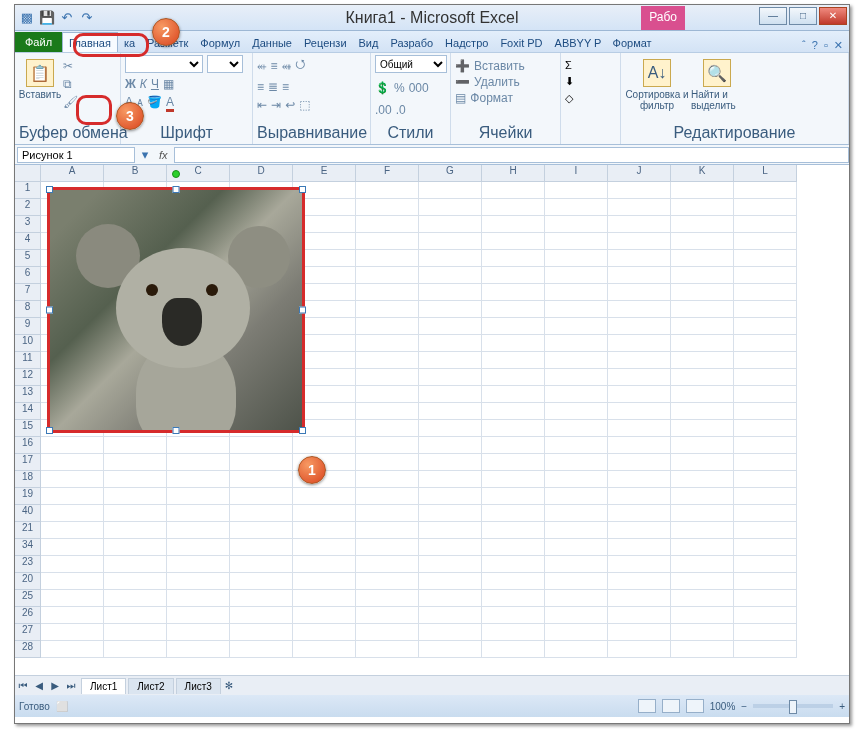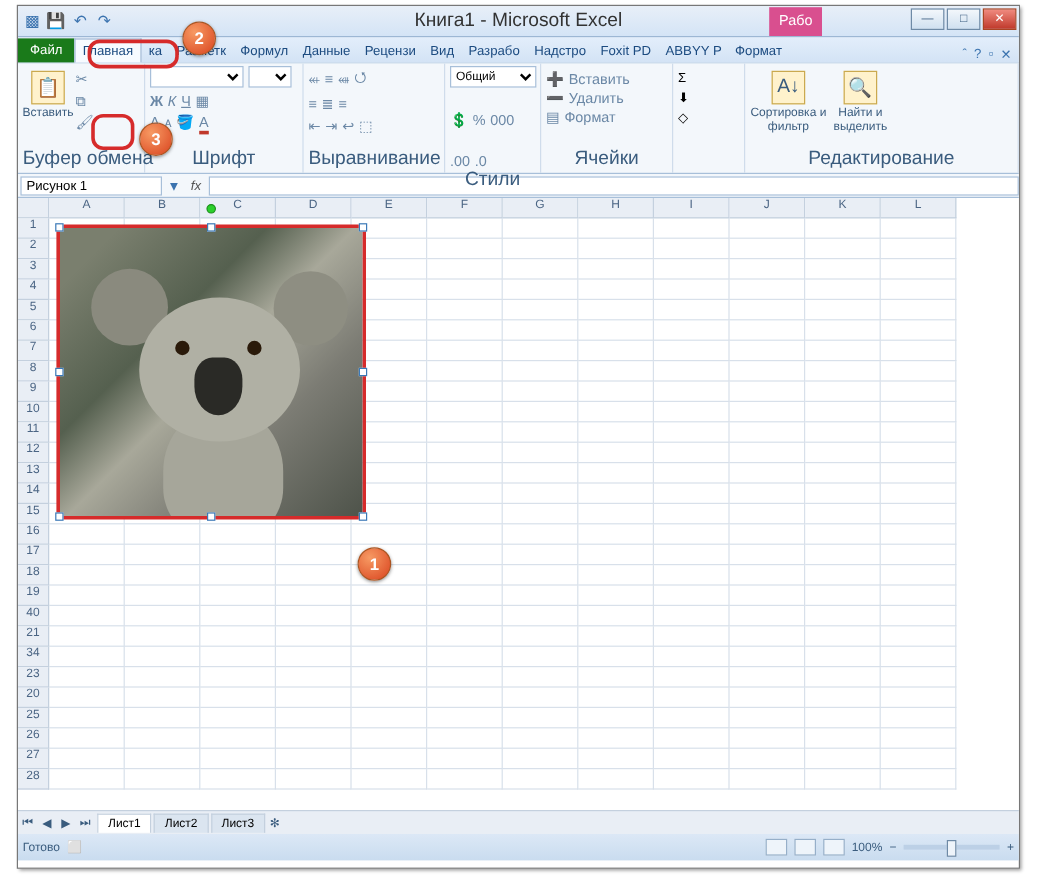--- a/index.html
+++ b/index.html
@@ -168,21 +168,21 @@
             <span>⇤</span>
             <span>⇥</span>
             <span>↩</span>
             <span>⬚</span>
           </div>
       </div>
       <div class="group-label">Выравнивание</div>
     </div>
 
     <div class="group" style="width:80px">
-      <div class="group-body" style="flex-direction:column;gap:20px">
+      <div class="group-body" style="flex-direction:column;gap:8px">
         <select class="fnt" style="width:72px"><option>Общий</option></select>
         <div class="mini-row">
             <span>💲</span>
             <span>%</span>
             <span>000</span>
           </div>
         <div class="mini-row">
             <span>.00</span>
             <span>.0</span>
           </div>
@@ -219,21 +219,21 @@
     </div>
 
     <div class="group" style="flex:1">
       <div class="group-body">
         <div class="big-btn" style="width:64px">
             <div class="big-ico">A↓</div>
             <span style="text-align:center">Сортировка и фильтр</span>
           </div>
         <div class="big-btn" style="width:52px">
             <div class="big-ico">🔍</div>
-            <span style="text-align:center">Найти и выделить</span>
+            <span style="text-align:left">Найти и выделить</span>
           </div>
       </div>
       <div class="group-label">Редактирование</div>
     </div>
   </div>
 
   <div class="formula-bar">
     <input class="namebox" value="Рисунок 1" style="">
     <span class="tb-icon">▾</span>
     <span class="fx">fx</span>

